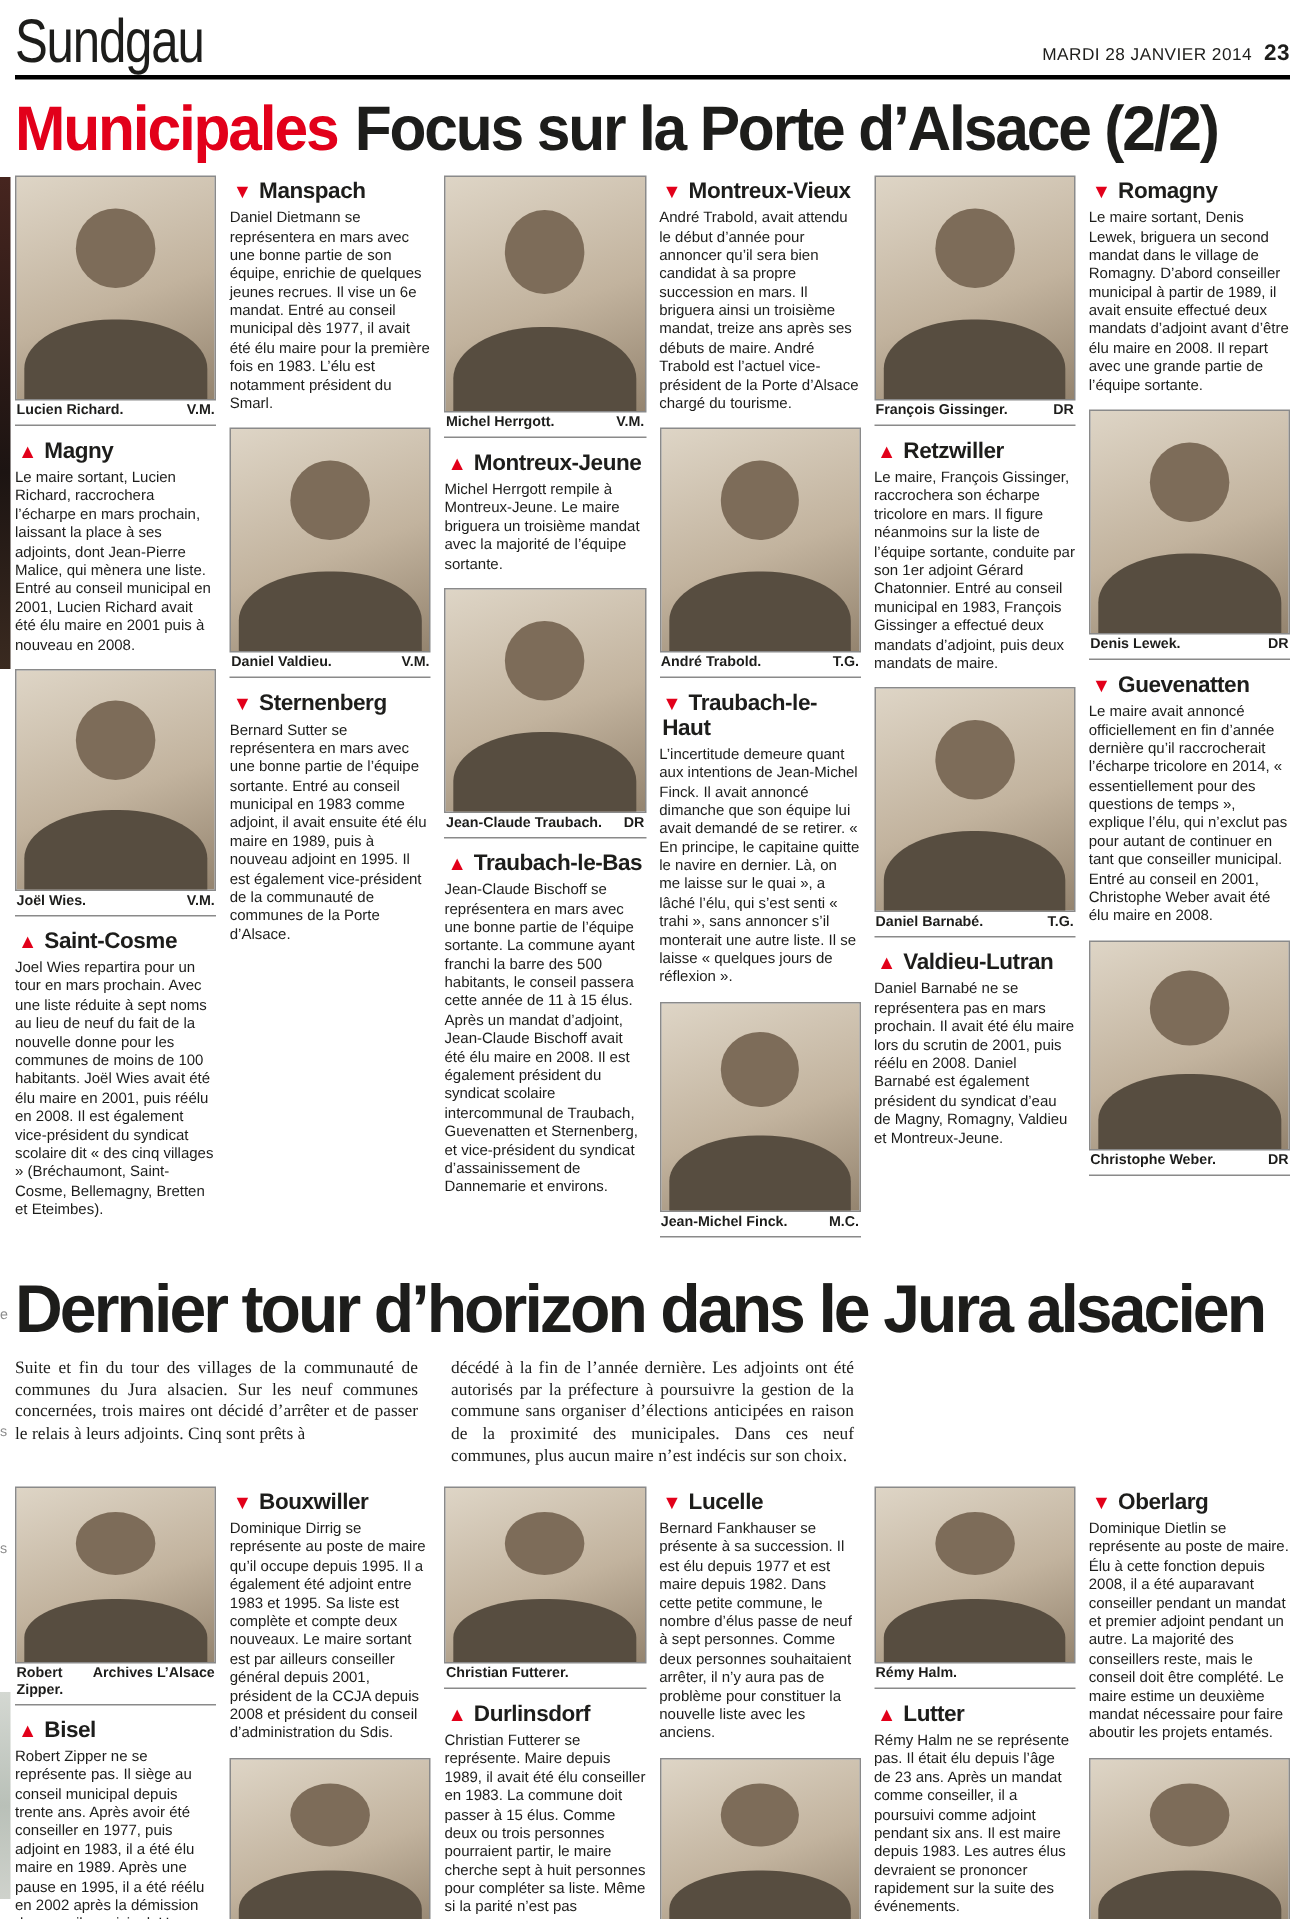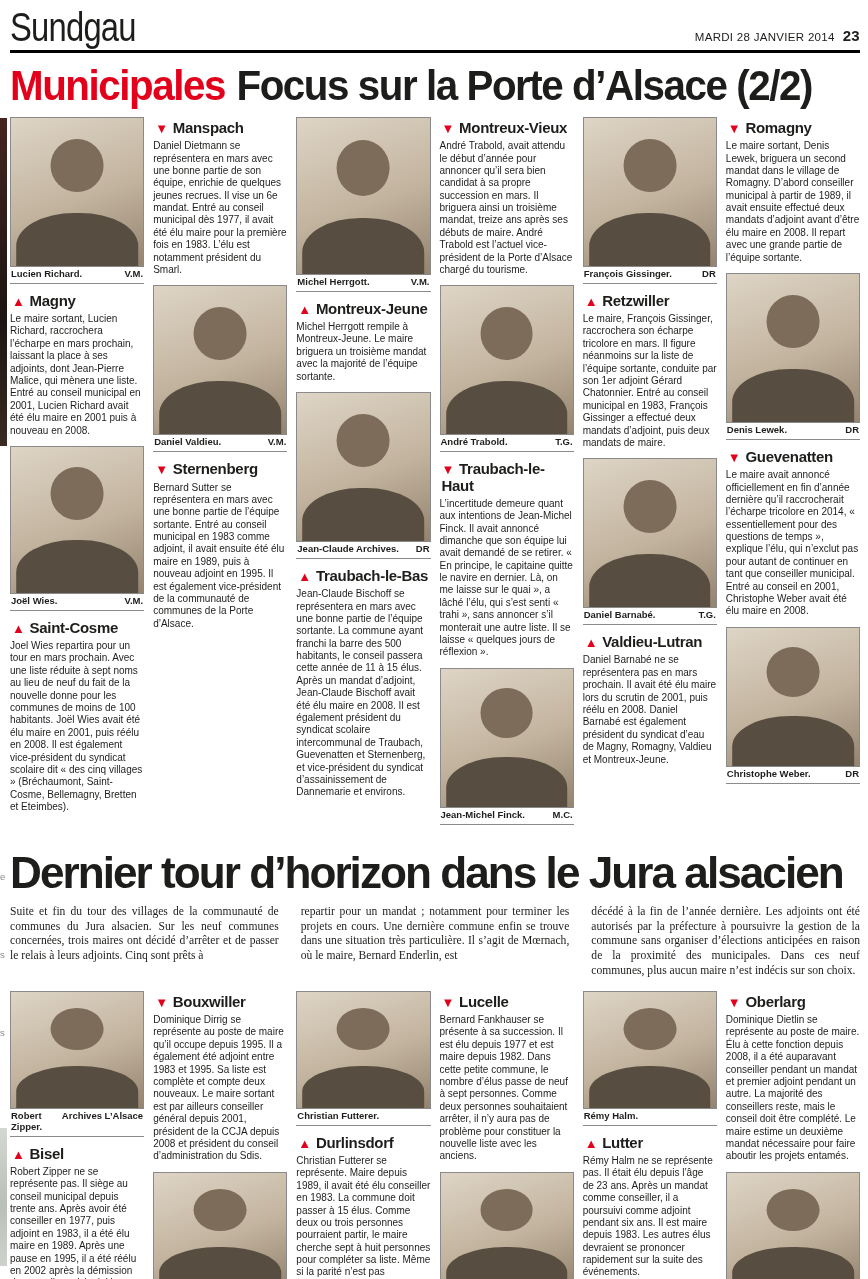--- a/index.html
+++ b/index.html
@@ -142,21 +142,21 @@
   </figure>
         <div class="block article">
     <div class="town-head">
       <span class="arrow">▲</span><span class="town">Montreux-Jeune</span>
     </div>
     <p class="article-body">Michel Herrgott rempile à Montreux-Jeune. Le maire briguera un troisième mandat avec la majorité de l’équipe sortante.</p>
   </div>
         <figure class="block photo">
     <div class="photo-img" style="height: 150px;"></div>
     <figcaption class="caption">
-      <span class="cap-name">Jean-Claude Archives.</span>
+      <span class="cap-name">Jean-Claude Traubach.</span>
       <span class="cap-credit">DR</span>
     </figcaption>
   </figure>
         <div class="block article">
     <div class="town-head">
       <span class="arrow">▲</span><span class="town">Traubach-le-Bas</span>
     </div>
     <p class="article-body">Jean-Claude Bischoff se représentera en mars avec une bonne partie de l’équipe sortante. La commune ayant franchi la barre des 500 habitants, le conseil passera cette année de 11 à 15 élus. Après un mandat d’adjoint, Jean-Claude Bischoff avait été élu maire en 2008. Il est également président du syndicat scolaire intercommunal de Traubach, Guevenatten et Sternenberg, et vice-président du syndicat d’assainissement de Dannemarie et environs.</p>
   </div>
       </div>
@@ -243,21 +243,20 @@
       <span class="cap-credit">DR</span>
     </figcaption>
   </figure>
       </div>
     </section>
 
   <h1 class="headline2">Dernier tour d’horizon dans le Jura alsacien</h1>
 
   <div class="intro">
     <p>Suite et fin du tour des villages de la communauté de communes du Jura alsacien. Sur les neuf communes concernées, trois maires ont décidé d’arrêter et de passer le relais à leurs adjoints. Cinq sont prêts à</p>
-    <p>repartir pour un mandat ; notamment pour terminer les projets en cours. Une dernière commune enfin se trouve dans une situation très particulière. Il s’agit de Mœrnach, où le maire, Bernard Enderlin, est</p>
     <p>décédé à la fin de l’année dernière. Les adjoints ont été autorisés par la préfecture à poursuivre la gestion de la commune sans organiser d’élections anticipées en raison de la proximité des municipales. Dans ces neuf communes, plus aucun maire n’est indécis sur son choix.</p>
   </div>
 
   <section class="grid" id="jura-grid">
       <div class="col">
         <figure class="block photo">
     <div class="photo-img" style="height: 118px;"></div>
     <figcaption class="caption">
       <span class="cap-name">Robert Zipper.</span>
       <span class="cap-credit">Archives L’Alsace</span>

